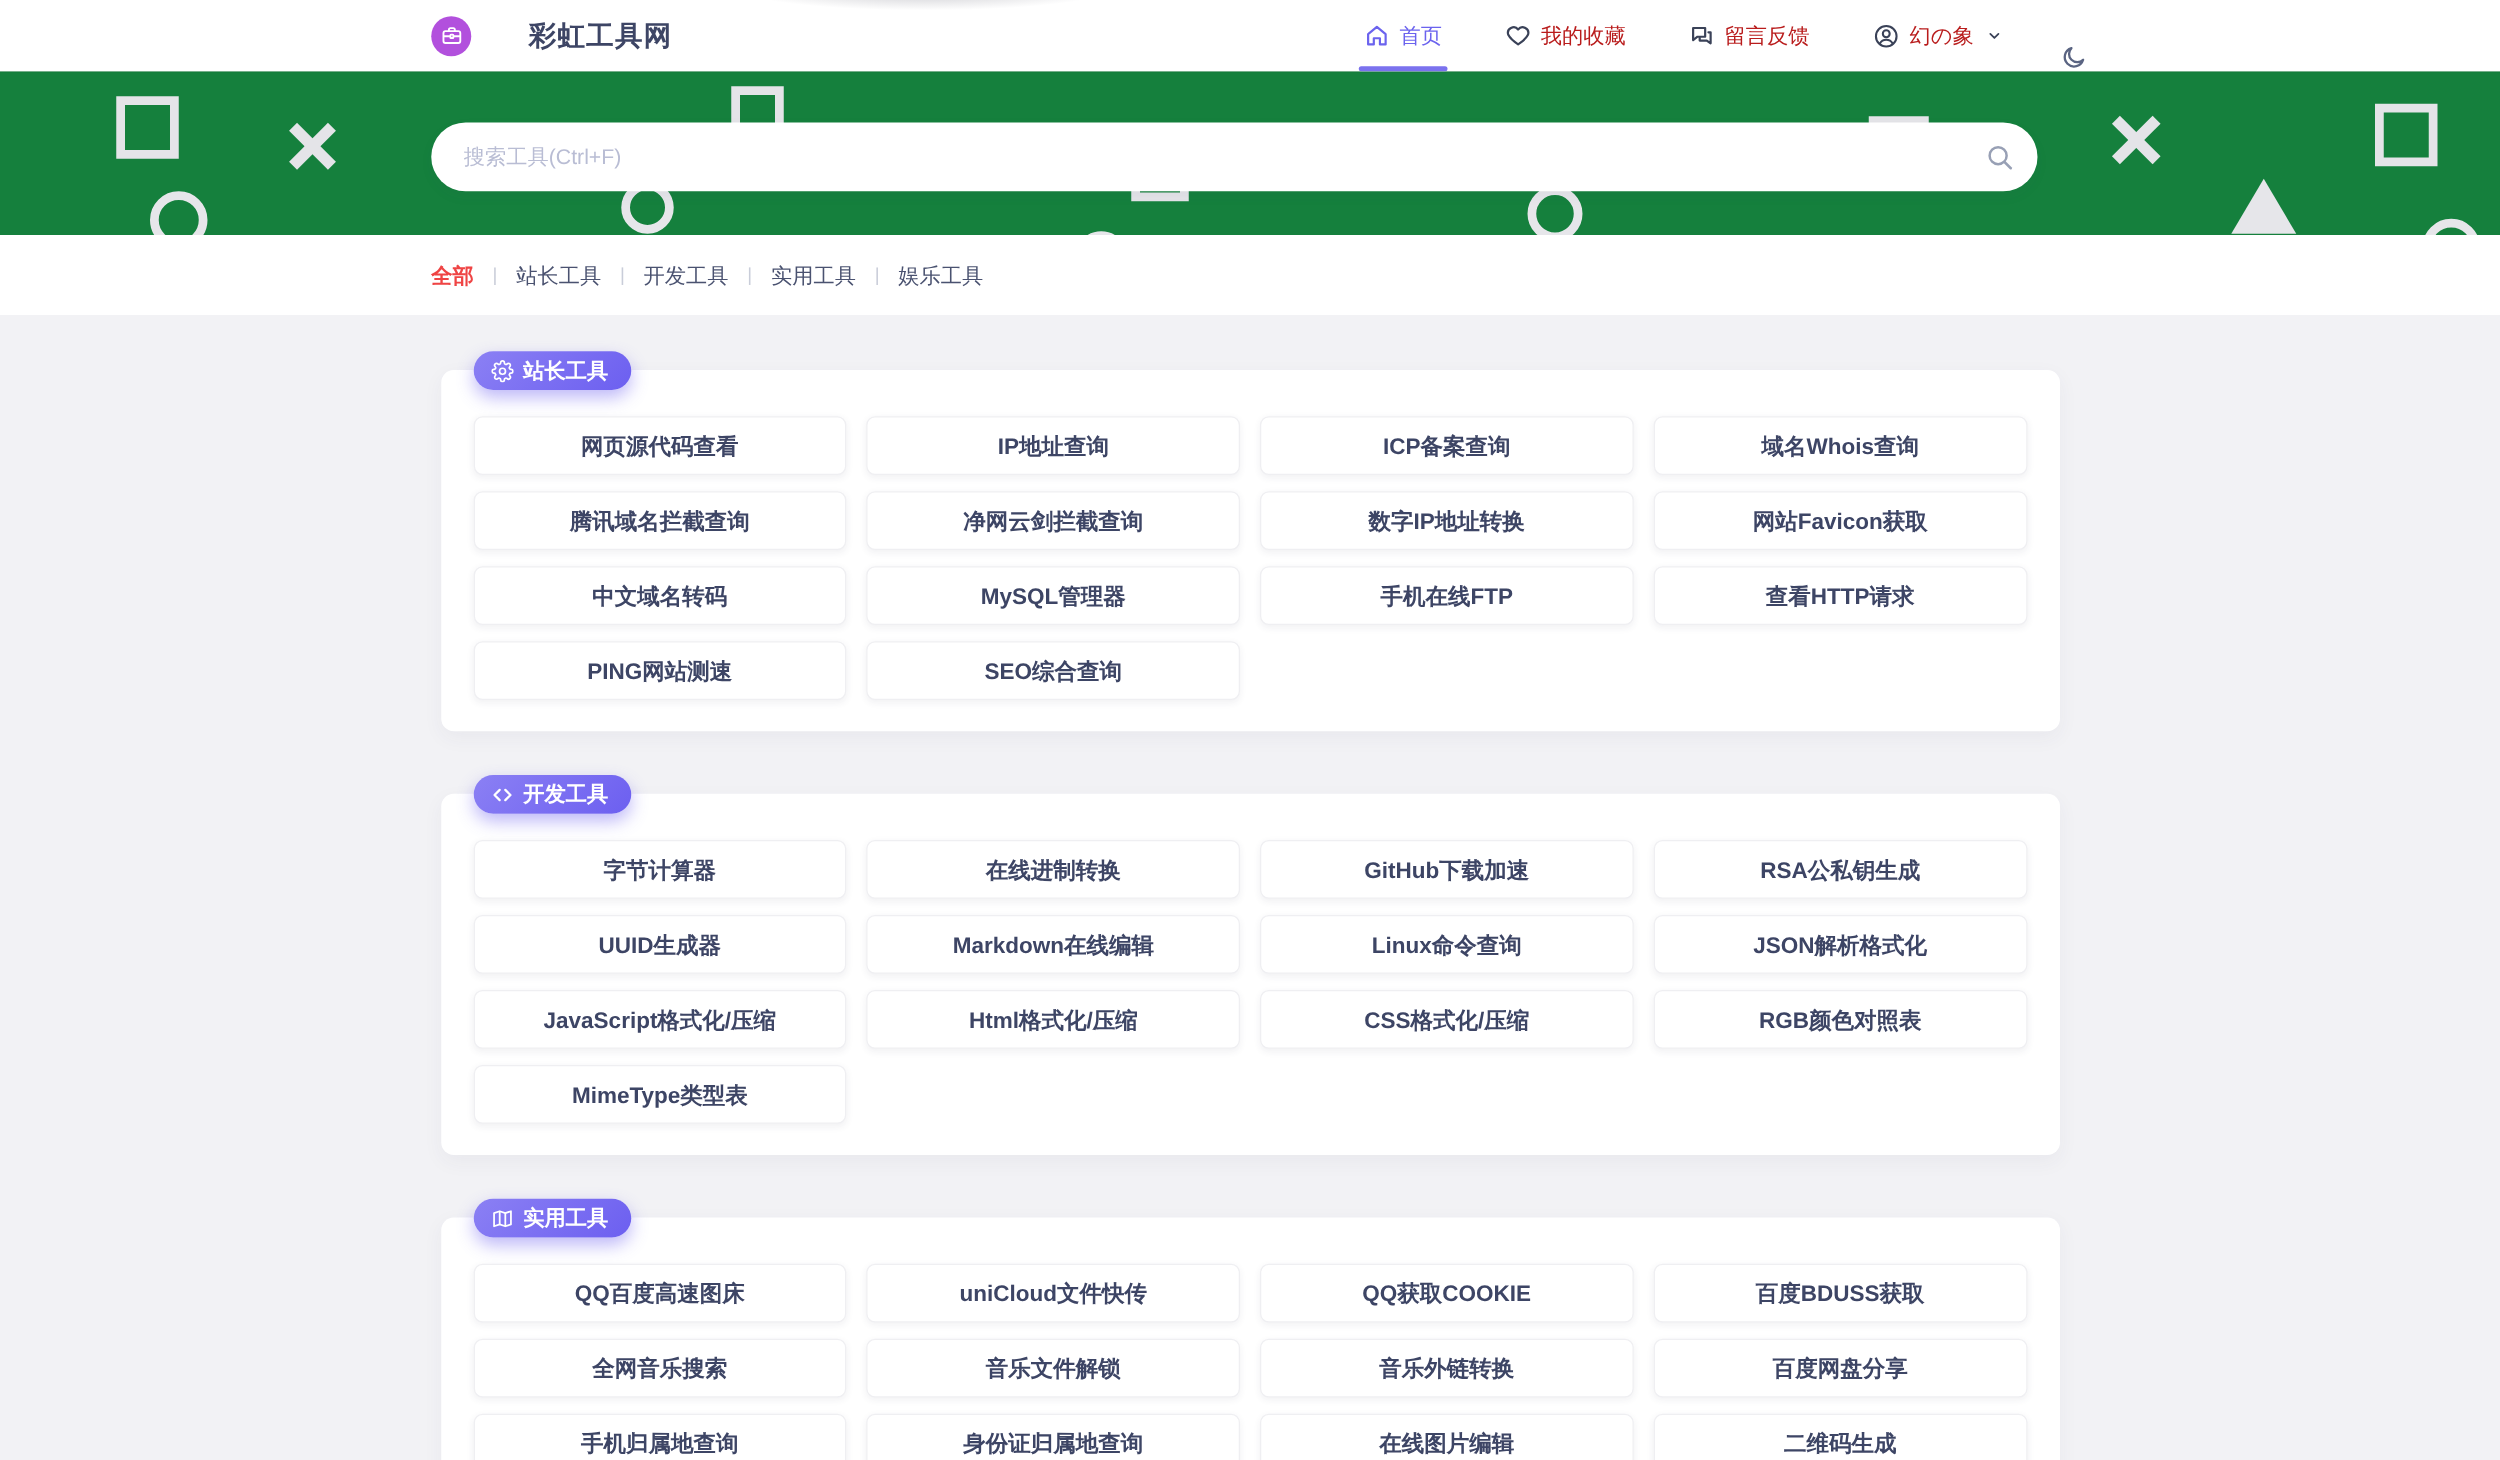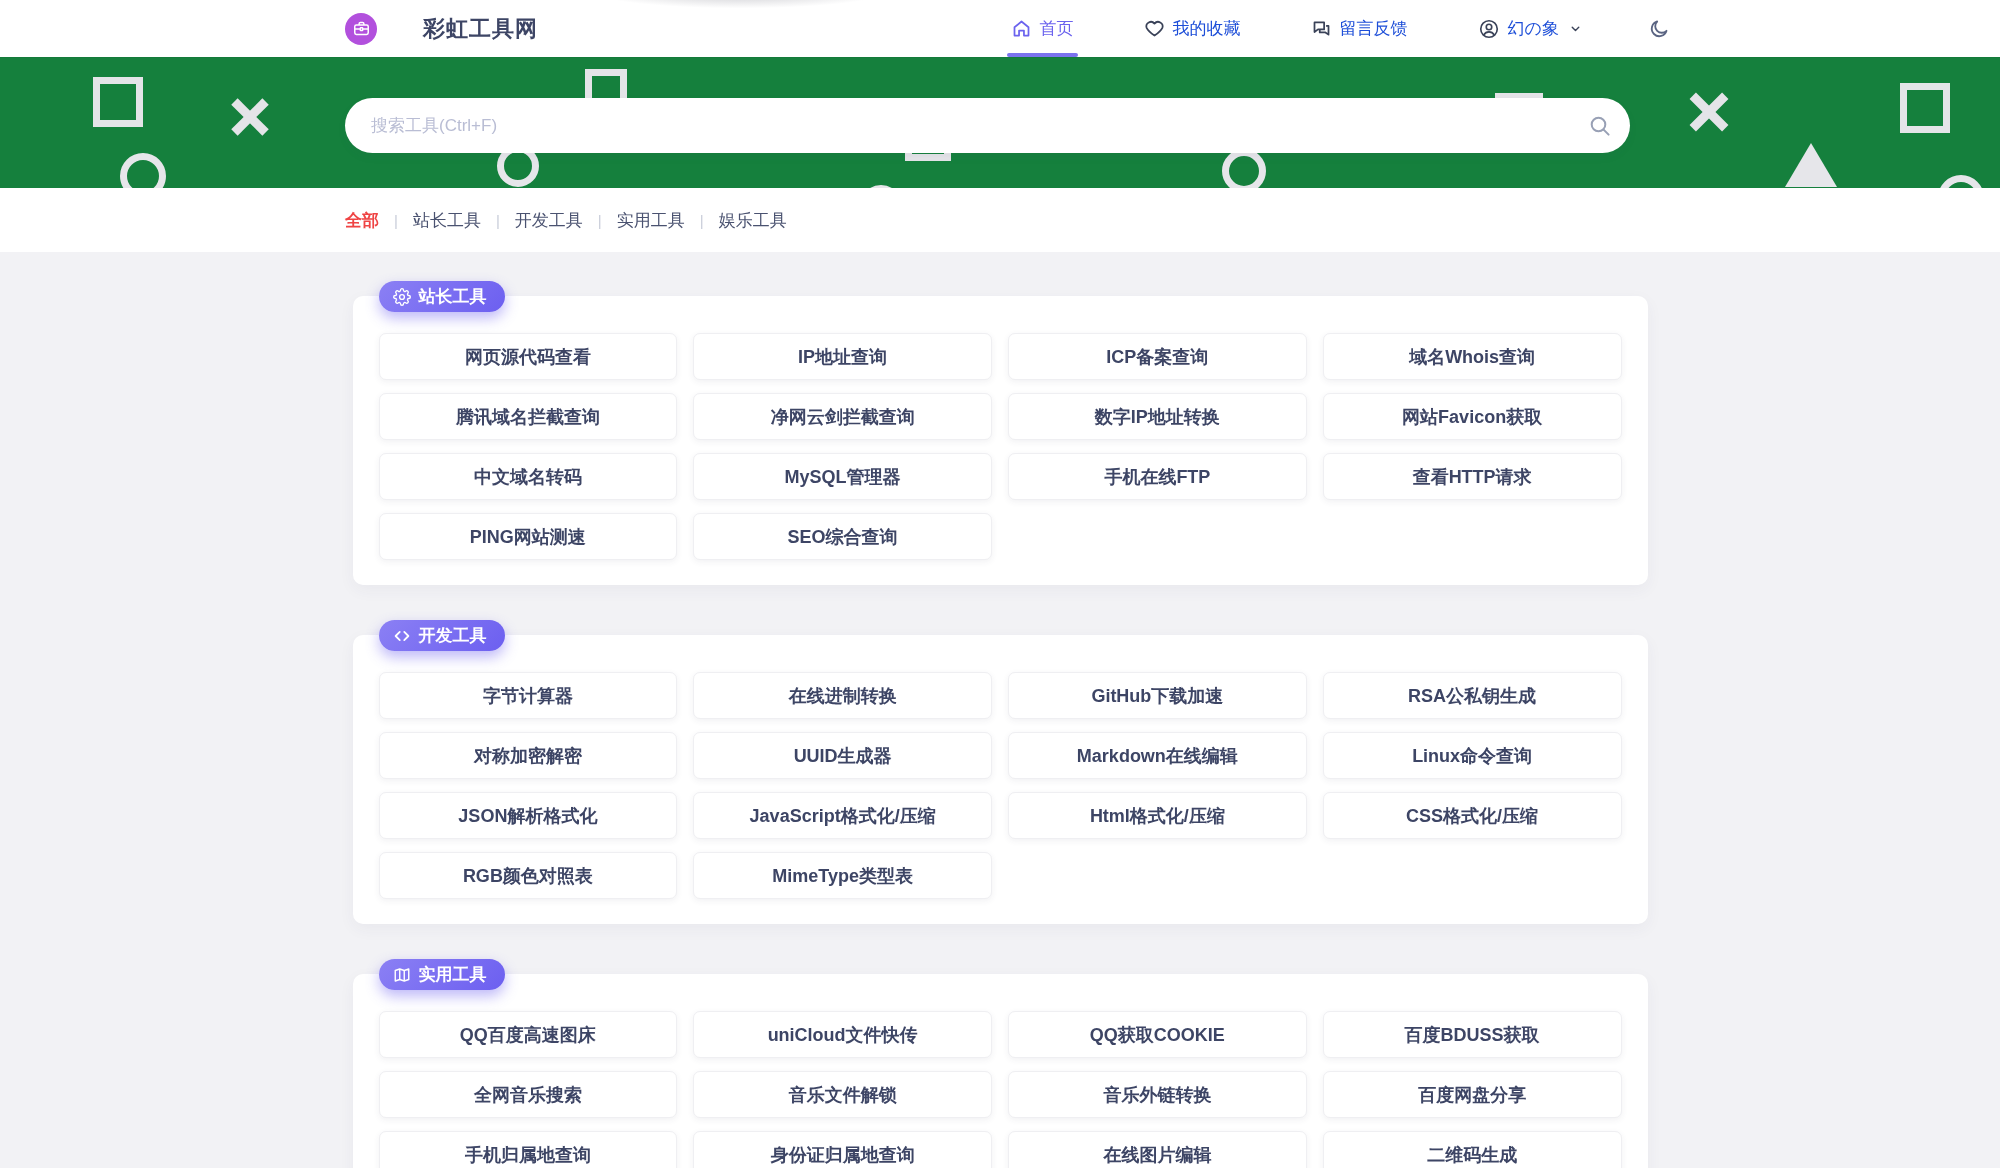--- a/index.html
+++ b/index.html
@@ -25,26 +25,26 @@
     pointer-events:none;
   }
   .logo { display:flex; align-items:center; gap:10px; }
   .logo-badge {
     width:32px; height:32px; border-radius:50%;
     background:#b250dd;
     display:flex; align-items:center; justify-content:center;
   }
   .logo-text { font-size:22px; font-weight:bold; color:#3d4565; letter-spacing:1px;margin-left:36px; }
 
-  .nav { display:flex; align-items:center; height:100%;gap:20px; }
+  .nav { display:flex; align-items:flex-end; height:100%; }
   .nav-item {
     position:relative; height:100%;
     display:flex; align-items:center; gap:8px;
     padding:0 4px; margin-left:42px;
-    font-size:17px; color:#1d4ed8; cursor:pointer; text-decoration:none;
+    font-size:17px; color:#b91c1c; cursor:pointer; text-decoration:none;
   }
   .nav-item svg { stroke:#3a4258; }
   .nav-item.active { color:#6b63ee; }
   .nav-item.active svg { stroke:#6b63ee; }
   .nav-item.active .nav-underline {
     position:absolute; left:0; right:0; bottom:0; height:4px;
     border-radius:2px; background:#7b72ee;
   }
   .chev { margin-left:2px; }
   .theme-btn { margin-left:42px; cursor:pointer; display:flex; align-items:center; }
@@ -270,21 +270,20 @@
           <path d="m15 6.5 5.5 5.5L15 17.5"></path>
         </svg>
       </span>
       <span>开发工具</span>
     </div>
     <div class="tools">
         <button class="tool">字节计算器</button>
         <button class="tool">在线进制转换</button>
         <button class="tool">GitHub下载加速</button>
         <button class="tool">RSA公私钥生成</button>
-        <button class="tool">对称加密解密</button>
         <button class="tool">UUID生成器</button>
         <button class="tool">Markdown在线编辑</button>
         <button class="tool">Linux命令查询</button>
         <button class="tool">JSON解析格式化</button>
         <button class="tool">JavaScript格式化/压缩</button>
         <button class="tool">Html格式化/压缩</button>
         <button class="tool">CSS格式化/压缩</button>
         <button class="tool">RGB颜色对照表</button>
         <button class="tool">MimeType类型表</button>
       </div>

